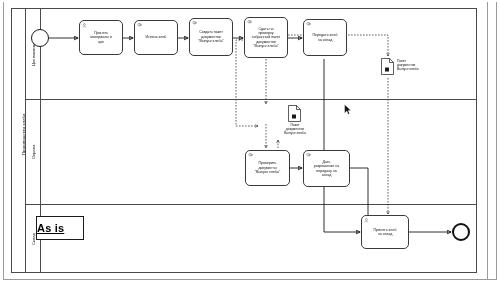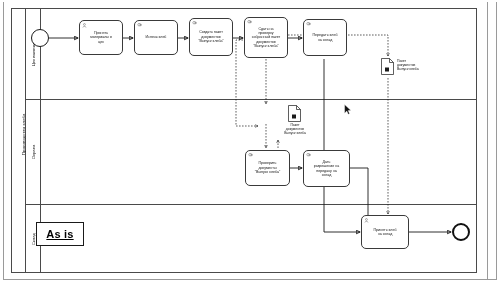--- a/index.html
+++ b/index.html
@@ -173,27 +173,27 @@
   }
   .flow-solid { stroke-width: 0.9; }
   .flow-dashed {
     stroke-width: 0.7;
     stroke-dasharray: 1.6 1.4;
   }
 
   
   .legend-box {
     position: absolute;
-    left: 36px; top: 222px;
+    left: 36px; top: 216px;
     width: 48px; height: 24px;
     border: 1px solid #1a1a1a;
     background: #ffffff;
     display: flex;
     align-items: center;
-    justify-content: center;
+    justify-content: flex-start;
     box-sizing: border-box;
   }
   .legend-text {
     font-size: 11px;
     font-weight: bold;
     color: #000000;
     text-decoration: underline;
     letter-spacing: 0.2px;
   }
 

